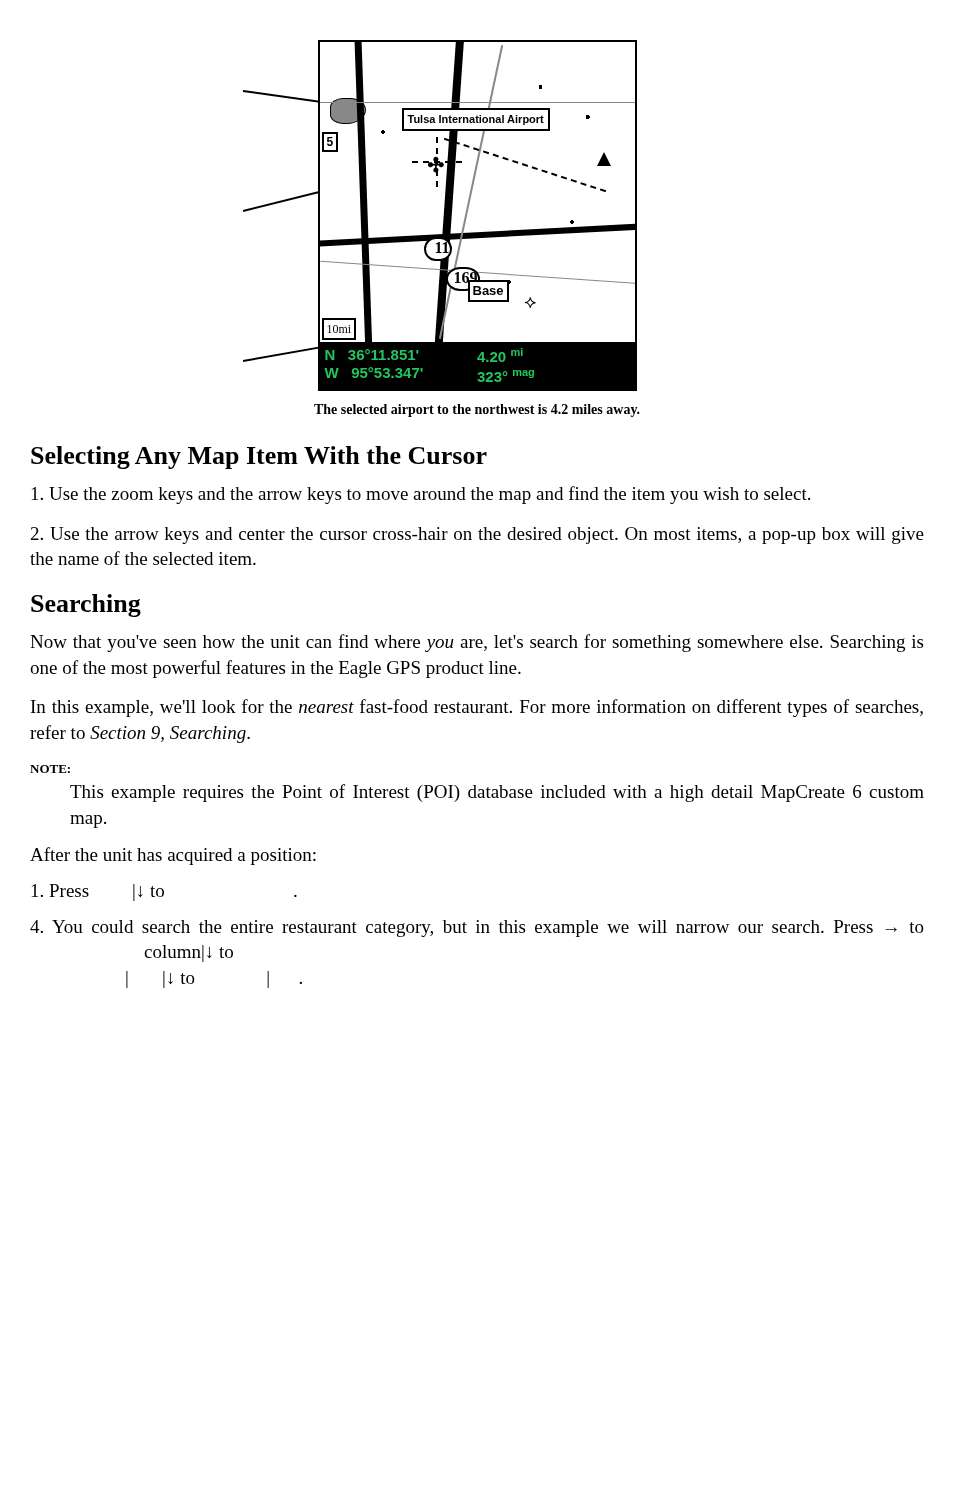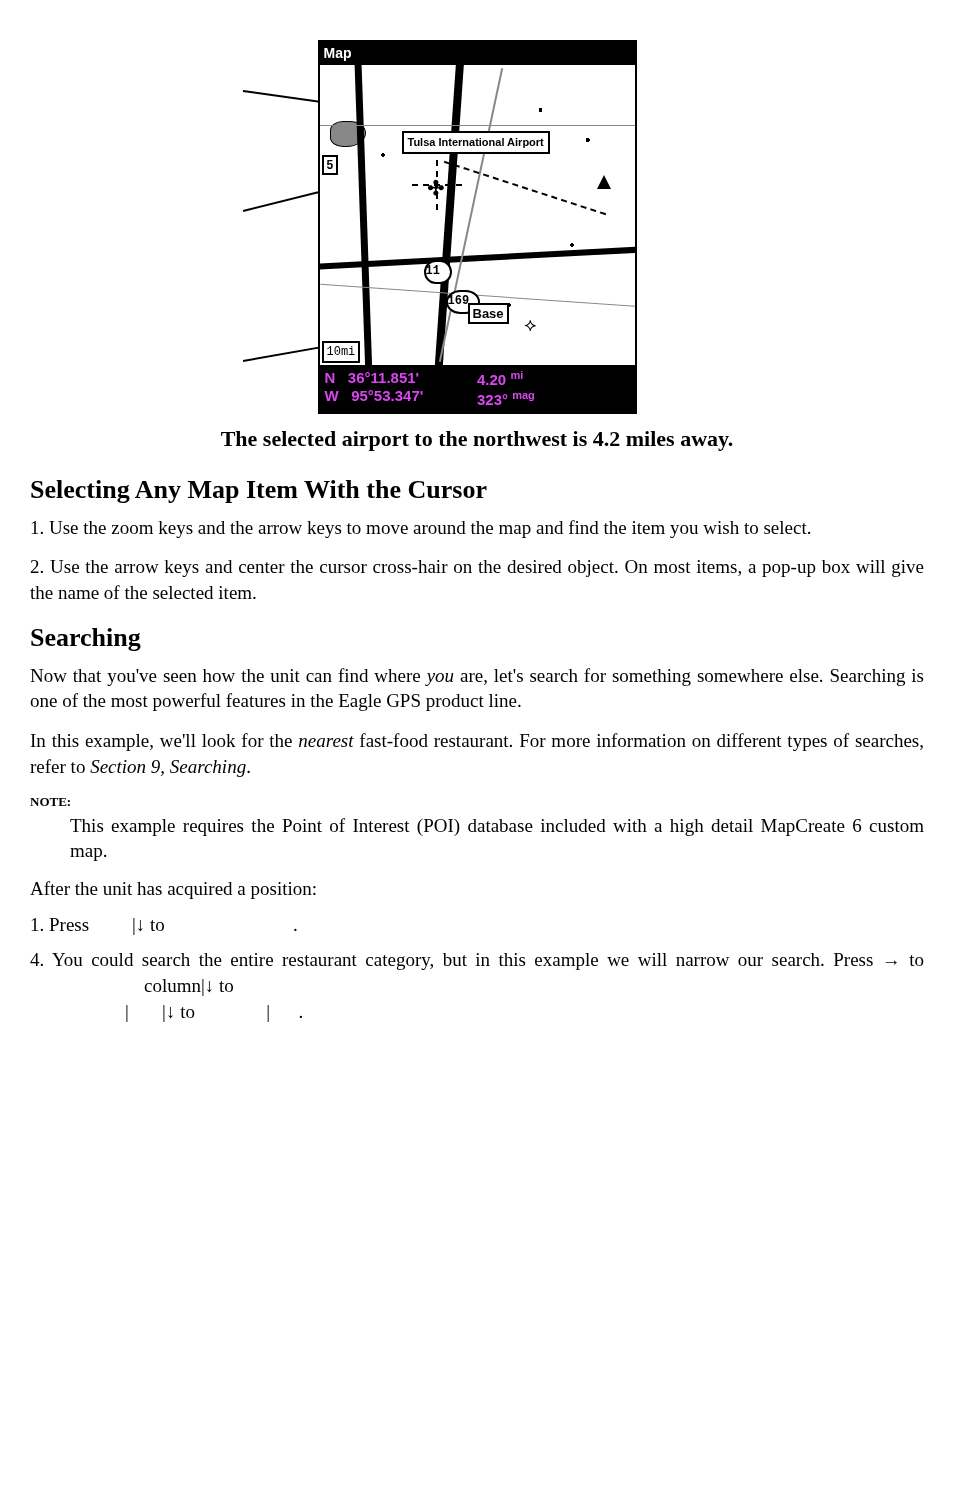--- a/index.html
+++ b/index.html
@@ -114,24 +114,24 @@
     width: 0; height: 0;
     border-left: 7px solid transparent;
     border-right: 7px solid transparent;
     border-bottom: 14px solid #000;
   }
   .hwy-shield {
     position: absolute;
     border: 2px solid #000;
     border-radius: 50% / 60%;
     background: #fff;
-    font-family: Liberation Mono, monospace;
-    font-weight: bold;
-    font-size: 12px;
-    text-align: left;
+    font-family: Liberation Serif, serif;
+    font-weight: bold;
+    font-size: 16px;
+    text-align: right;
     line-height: 18px;
   }
   .base-label {
     position: absolute;
     left: 148px; top: 238px;
     border: 2px solid #000;
     background: #fff;
     font-family: Arial, sans-serif;
     font-weight: bold;
     font-size: 13px;
@@ -140,21 +140,21 @@
   .north-arrow {
     position: absolute;
     left: 205px; top: 250px;
     font-size: 16px;
   }
   .zoom-box {
     position: absolute;
     left: 2px; bottom: 2px;
     border: 2px solid #000;
     background: #fff;
-    font-family: Liberation Mono, monospace;
+    font-family: Liberation Serif, serif;
     font-size: 12px;
     padding: 1px 3px;
   }
   .zoom5 {
     position: absolute;
     left: 2px; top: 90px;
     border: 2px solid #000;
     background: #fff;
     font-family: Arial, sans-serif;
     font-weight: bold;
@@ -164,21 +164,21 @@
   .lake {
     position: absolute;
     left: 10px; top: 56px;
     width: 34px; height: 24px;
     background: #888;
     border: 1px solid #000;
     border-radius: 40% 50% 60% 40%;
   }
   .status-bar {
     background: #000;
-    color: #d946ef;
+    color: #22c55e;
     font-family: Arial, sans-serif;
     font-weight: bold;
     font-size: 15px;
     padding: 3px 5px;
     line-height: 1.2;
     display: flex;
   }
   .status-col {
     flex: 1;
   }
@@ -188,21 +188,21 @@
   
   .callout {
     position: absolute;
     background: #000;
     height: 1.5px;
     transform-origin: left center;
   }
   .caption {
     text-align: center;
     font-weight: bold;
-    font-size: 22px;
+    font-size: 14px;
     margin: 10px 0 18px;
   }
   h2.section {
     font-size: 26px;
     font-weight: bold;
     margin: 12px 0 6px;
   }
   p.body {
     text-align: justify;
     margin: 8px 0 14px;
@@ -235,21 +235,20 @@
   <div class="map-figure">
 
     
     <div class="callout" style="left:-75px; top:50px; width:90px; transform:rotate(8deg);"></div>
     <div class="callout" style="left:-75px; top:170px; width:130px; transform:rotate(-14deg);"></div>
     <div class="callout" style="left:-75px; top:320px; width:100px; transform:rotate(-10deg);"></div>
     <div class="callout" style="left:310px; top:30px; width:150px; transform:rotate(160deg); transform-origin:left center;"></div>
     <div class="callout" style="left:280px; top:160px; width:140px; transform:rotate(200deg); transform-origin:left center;"></div>
 
     <div class="map-outer">
-      <div class="map-titlebar">Map</div>
 
       <div class="map-canvas">
         <div class="lake"></div>
         <div class="road2"></div>
         <div class="road1"></div>
         <div class="roadh"></div>
         <div class="thinroad" style="left:150px; top:0; width:2px; height:300px; transform:rotate(12deg);"></div>
         <div class="thinroad" style="left:0; top:60px; width:320px; height:1px;"></div>
         <div class="thinroad" style="left:0; top:230px; width:320px; height:1px; transform:rotate(4deg);"></div>
 

